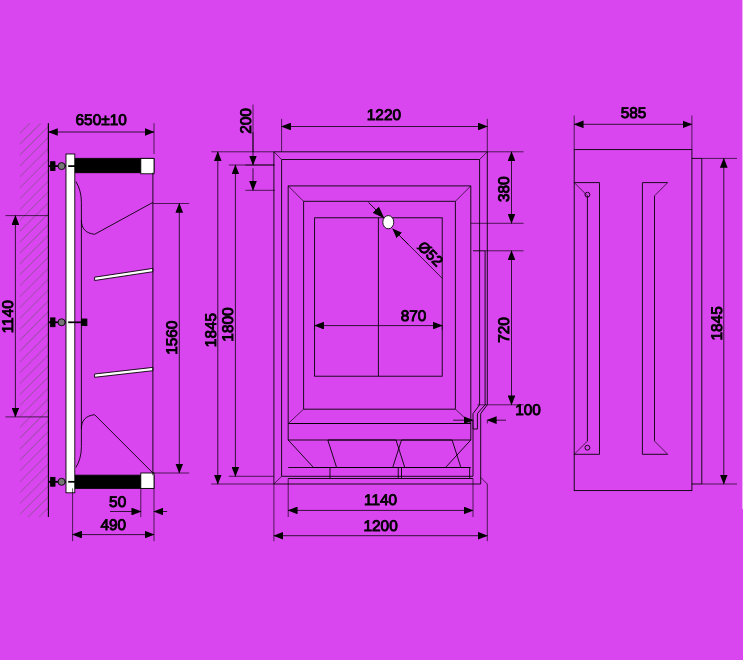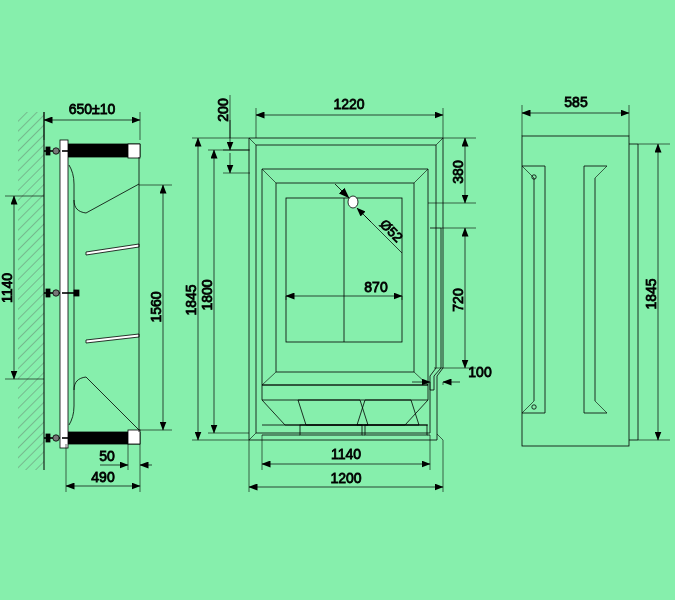--- a/index.html
+++ b/index.html
@@ -1,18 +1,18 @@
 <!DOCTYPE html>
 <html><head>
 <meta charset="utf-8">
 <style>
   html,body{margin:0;padding:0;background:#ffffff;}
   body{width:675px;height:600px;overflow:hidden;
        font-family:"Liberation Sans", sans-serif;}
-  #sheet{position:relative;width:675px;height:600px;background:#86efac;}
+  #sheet{position:relative;width:675px;height:600px;background:#d946ef;}
   svg{display:block;}
   text{font-family:"Liberation Sans", sans-serif;fill:#000;}
 </style>
 </head>
 <body>
 
 <div id="sheet">
 <svg width="675" height="600" viewBox="0 0 675 600">
 
   <defs>

